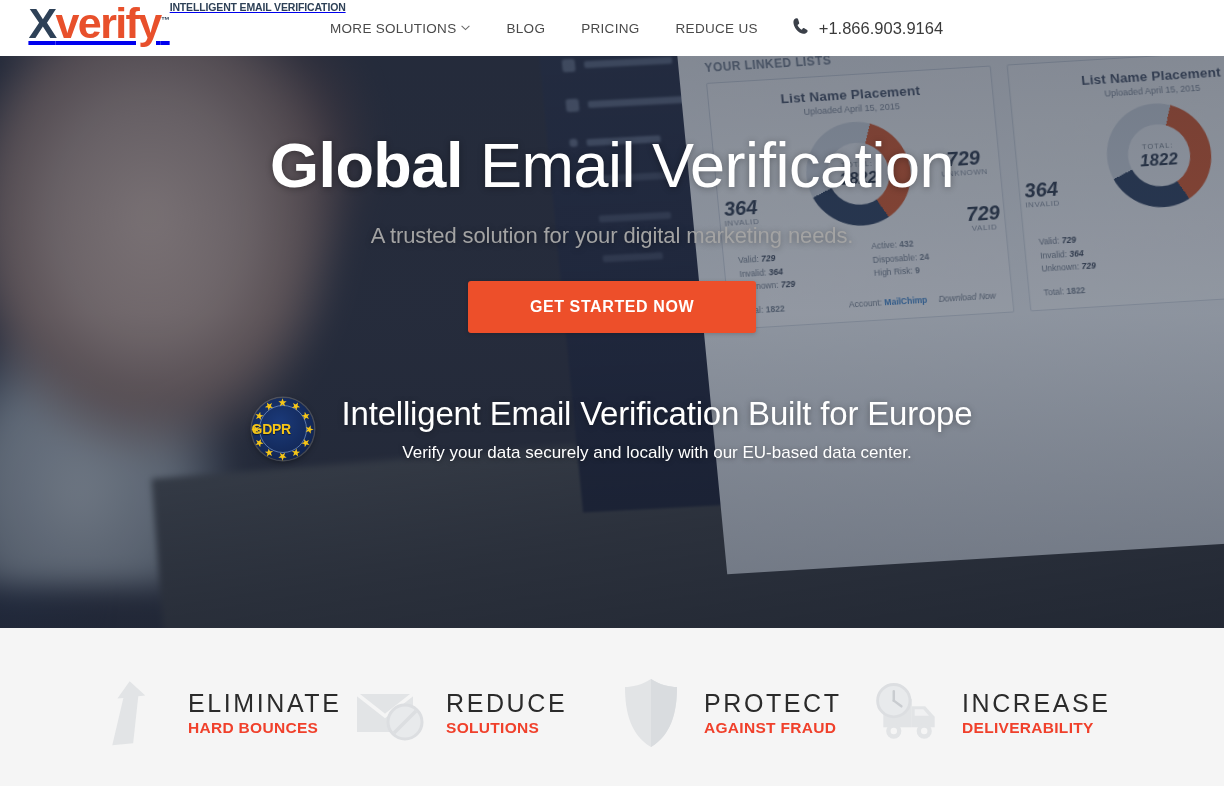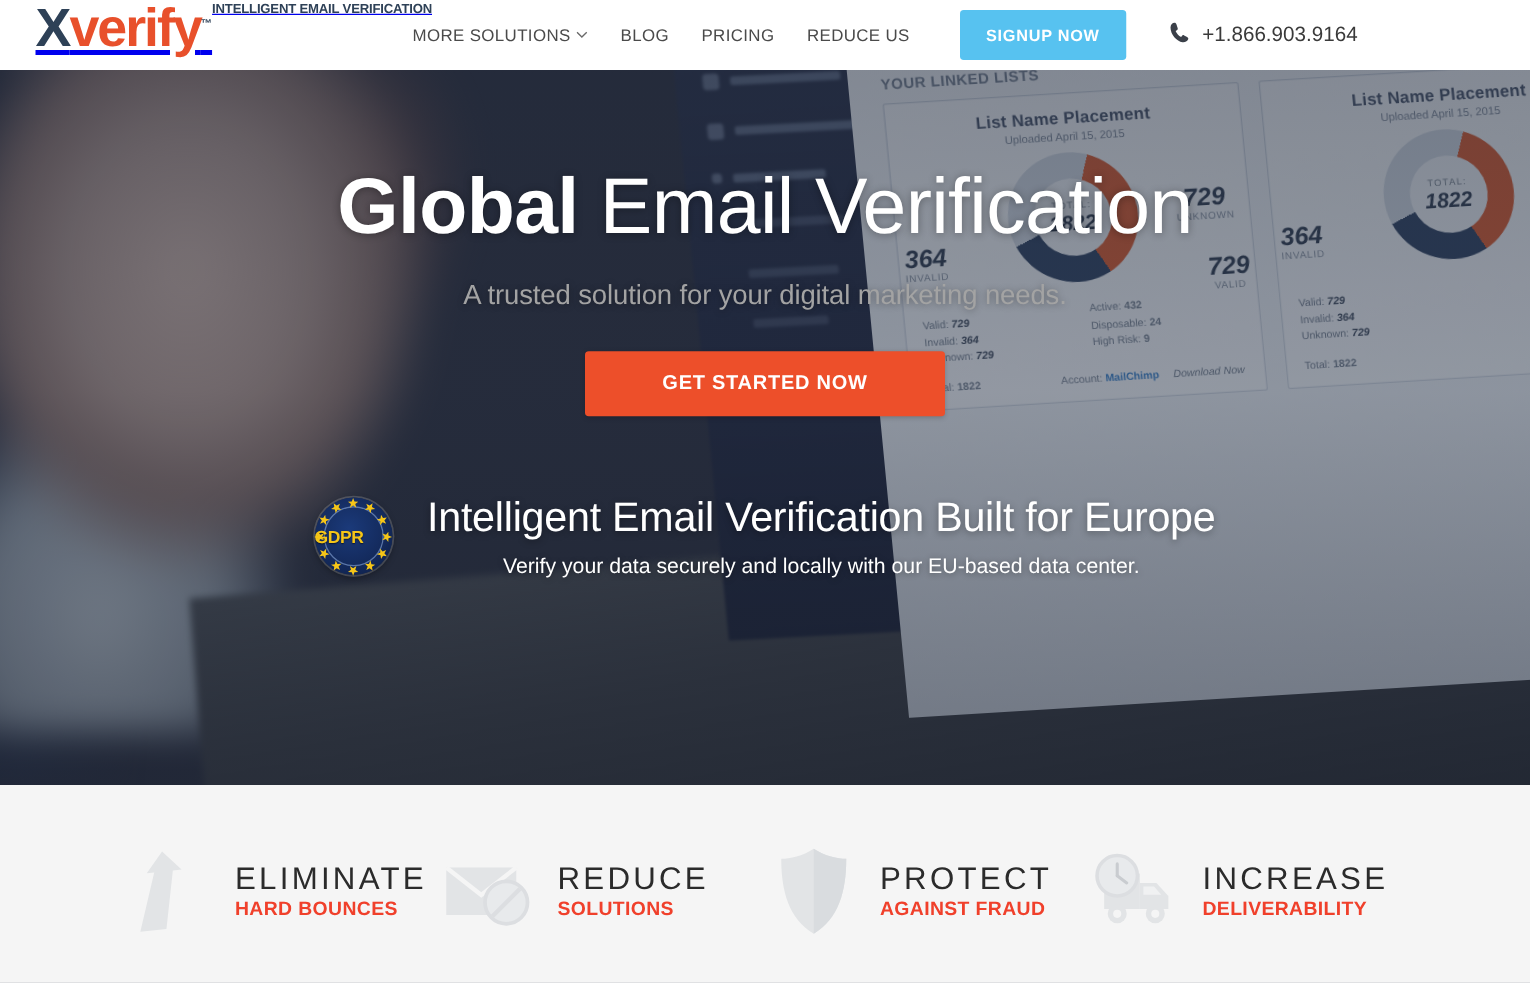--- a/index.html
+++ b/index.html
@@ -23,21 +23,21 @@
   .logo-word { font-size: 43px; font-weight: bold; line-height: 0.92; letter-spacing: -1.6px; white-space: nowrap; }
   .logo-x { color: #2E4157; }
   .logo-verify { color: #E8502B; }
   .logo-tm { font-size: 9px; color: #2E4157; vertical-align: super; letter-spacing: 0; font-weight: bold; }
   .logo-tag {
     font-size: 10.5px; font-weight: bold; color: #2E4157;
     letter-spacing: -0.15px; white-space: nowrap;
     margin-top: -3px;
   }
 
-  .nav { display: flex; align-items: center; margin-left: 40px; gap: 26px; }
+  .nav { display: flex; align-items: center; margin-left: 40px; gap: 36px; }
   .nav-item {
     font-size: 13.5px; color: #4A4A4A; letter-spacing: 0.3px;
     text-decoration: none; white-space: nowrap;
     display: flex; align-items: center; gap: 5px; cursor: pointer;
   }
   .caret { display: inline-block; }
   .caret svg { display: block; }
 
   .btn-signup {
     margin-left: 40px;
@@ -248,21 +248,20 @@
         <span>BLOG</span>
       </a>
       <a class="nav-item" href="#">
         <span>PRICING</span>
       </a>
       <a class="nav-item" href="#">
         <span>REDUCE US</span>
       </a>
     </nav>
 
-    <button class="btn-signup">SIGNUP NOW</button>
 
     <a class="phone" href="#">
       <span>
         <svg width="17" height="18" viewBox="0 0 17 18">
           <path d="M4.6 1.2 C3.0 1.2 1.4 2.8 1.4 5.0 c0 5.6 5.0 11.2 9.6 11.8 c2.0 0.3 4.3 -1.0 4.6 -2.6 c0.2 -0.9 -0.4 -1.3 -1.3 -1.8 l-2.0 -1.1 c-0.8 -0.4 -1.3 -0.2 -1.8 0.5 l-0.6 0.9 c-2.0 -1.0 -3.6 -2.8 -4.4 -4.8 l1.0 -0.6 c0.7 -0.4 0.9 -1.0 0.6 -1.8 L6.2 2.5 C5.9 1.6 5.4 1.2 4.6 1.2 Z" fill="#3B4049"></path>
         </svg>
       </span>
       <span class="phone-num">+1.866.903.9164</span>
     </a>
   </div>

